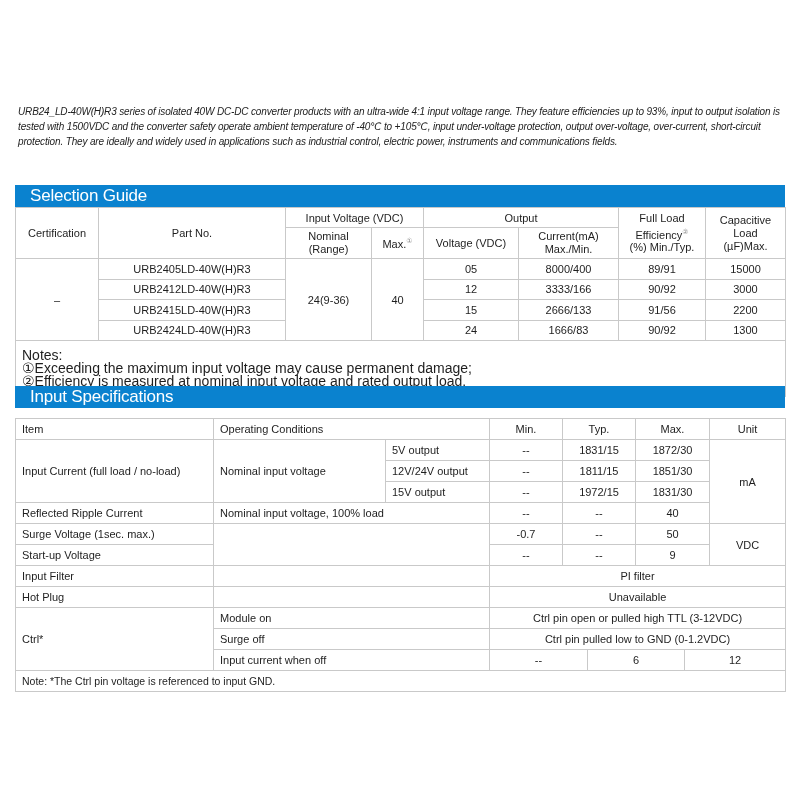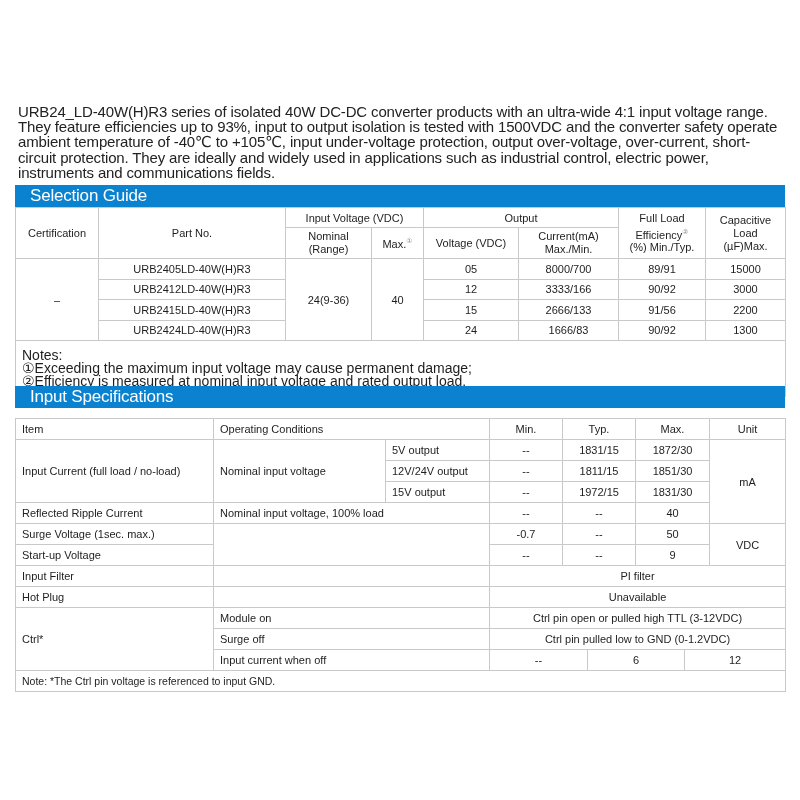--- a/index.html
+++ b/index.html
@@ -2,21 +2,21 @@
 <html><head>
 <meta charset="utf-8">
 <style>
   html, body { margin: 0; padding: 0; }
   body {
     width: 800px; height: 800px; background: #ffffff; position: relative; overflow: hidden;
     font-family: "Liberation Sans", "DejaVu Sans", sans-serif; color: #1a1a1a;
   }
   .intro {
     position: absolute; left: 18px; top: 104px; width: 770px;
-    font-size: 15px; line-height: 15.2px; color: #222;
+    font-size: 10px; line-height: 15.2px; font-style: italic; color: #222;
     letter-spacing: -0.15px;
   }
   .banner {
     position: absolute; left: 15px; width: 770px; height: 22px;
     background: #0a82cf; color: #fff; font-size: 17px; line-height: 22px;
     padding-left: 15px; box-sizing: border-box; letter-spacing: -0.2px;
   }
   table {
     position: absolute; left: 15px; width: 770px; border-collapse: collapse;
     table-layout: fixed; font-size: 11px; color: #1e1e1e;
@@ -69,21 +69,21 @@
     <td><span>Max.</span><sup>①</sup></td>
     <td>Voltage (VDC)</td>
     <td class="wrap">Current(mA) Max./Min.</td>
   </tr>
   <tr class="d">
     <td rowspan="4">–</td>
     <td>URB2405LD-40W(H)R3</td>
     <td rowspan="4">24(9-36)</td>
     <td rowspan="4">40</td>
     <td>05</td>
-    <td>8000/700</td>
+    <td>8000/400</td>
     <td>89/91</td>
     <td>15000</td>
   </tr>
   <tr class="d">
     <td>URB2412LD-40W(H)R3</td>
     <td>12</td>
     <td>3333/166</td>
     <td>90/92</td>
     <td>3000</td>
   </tr>

